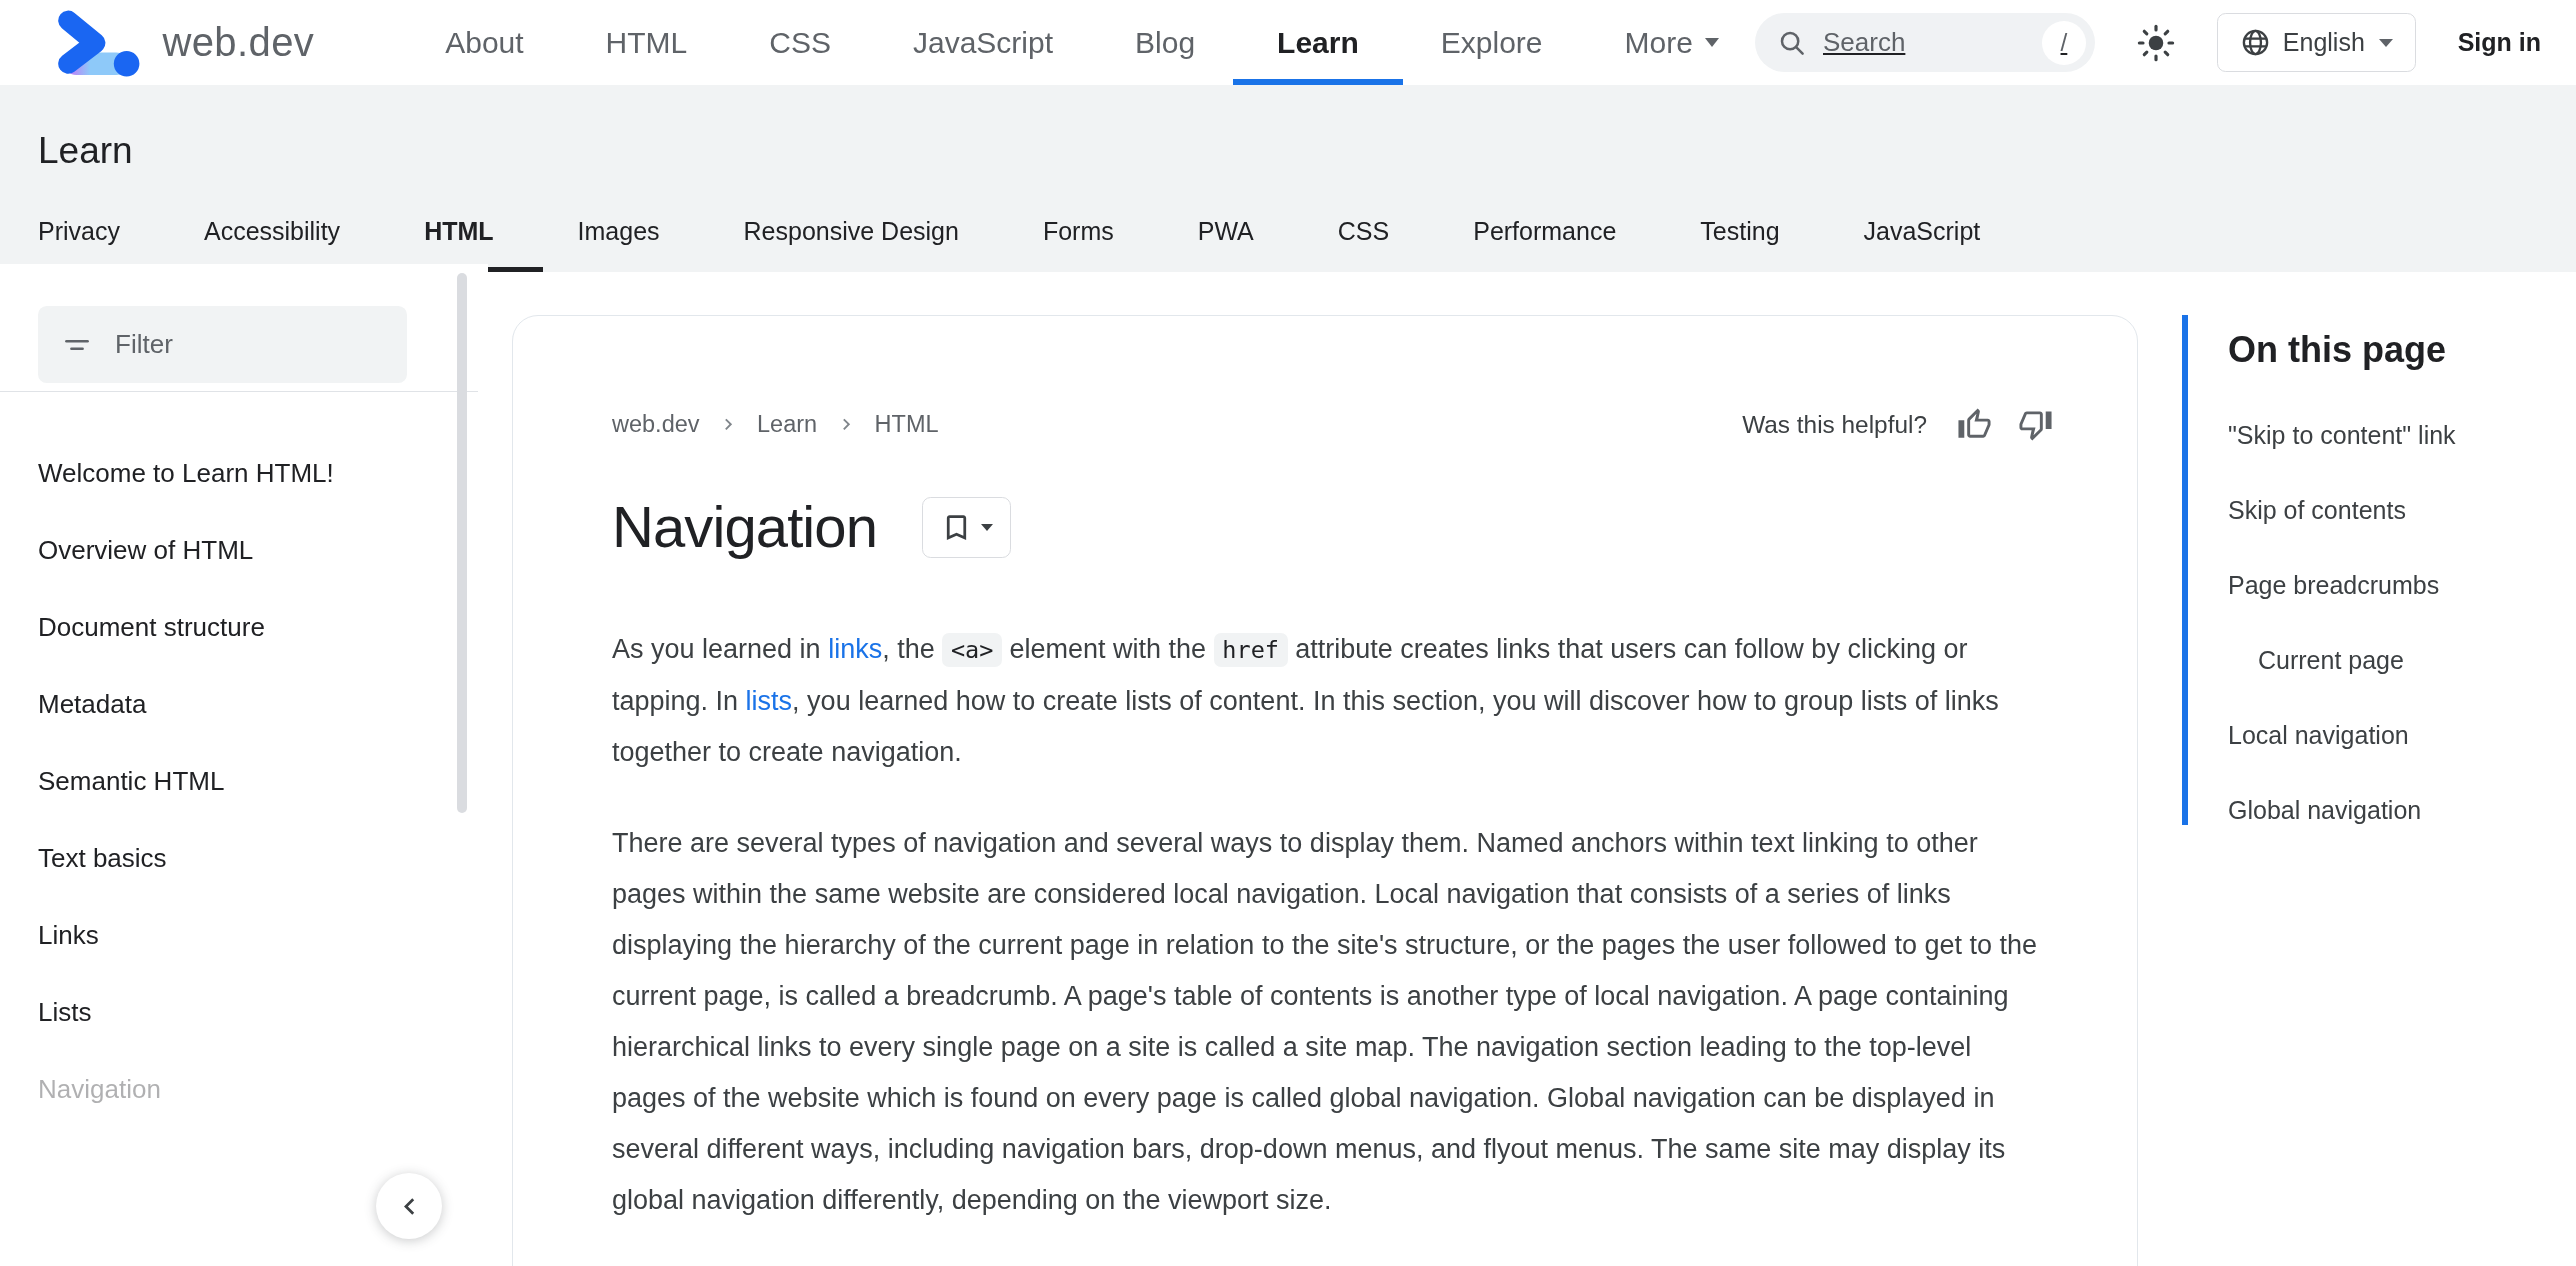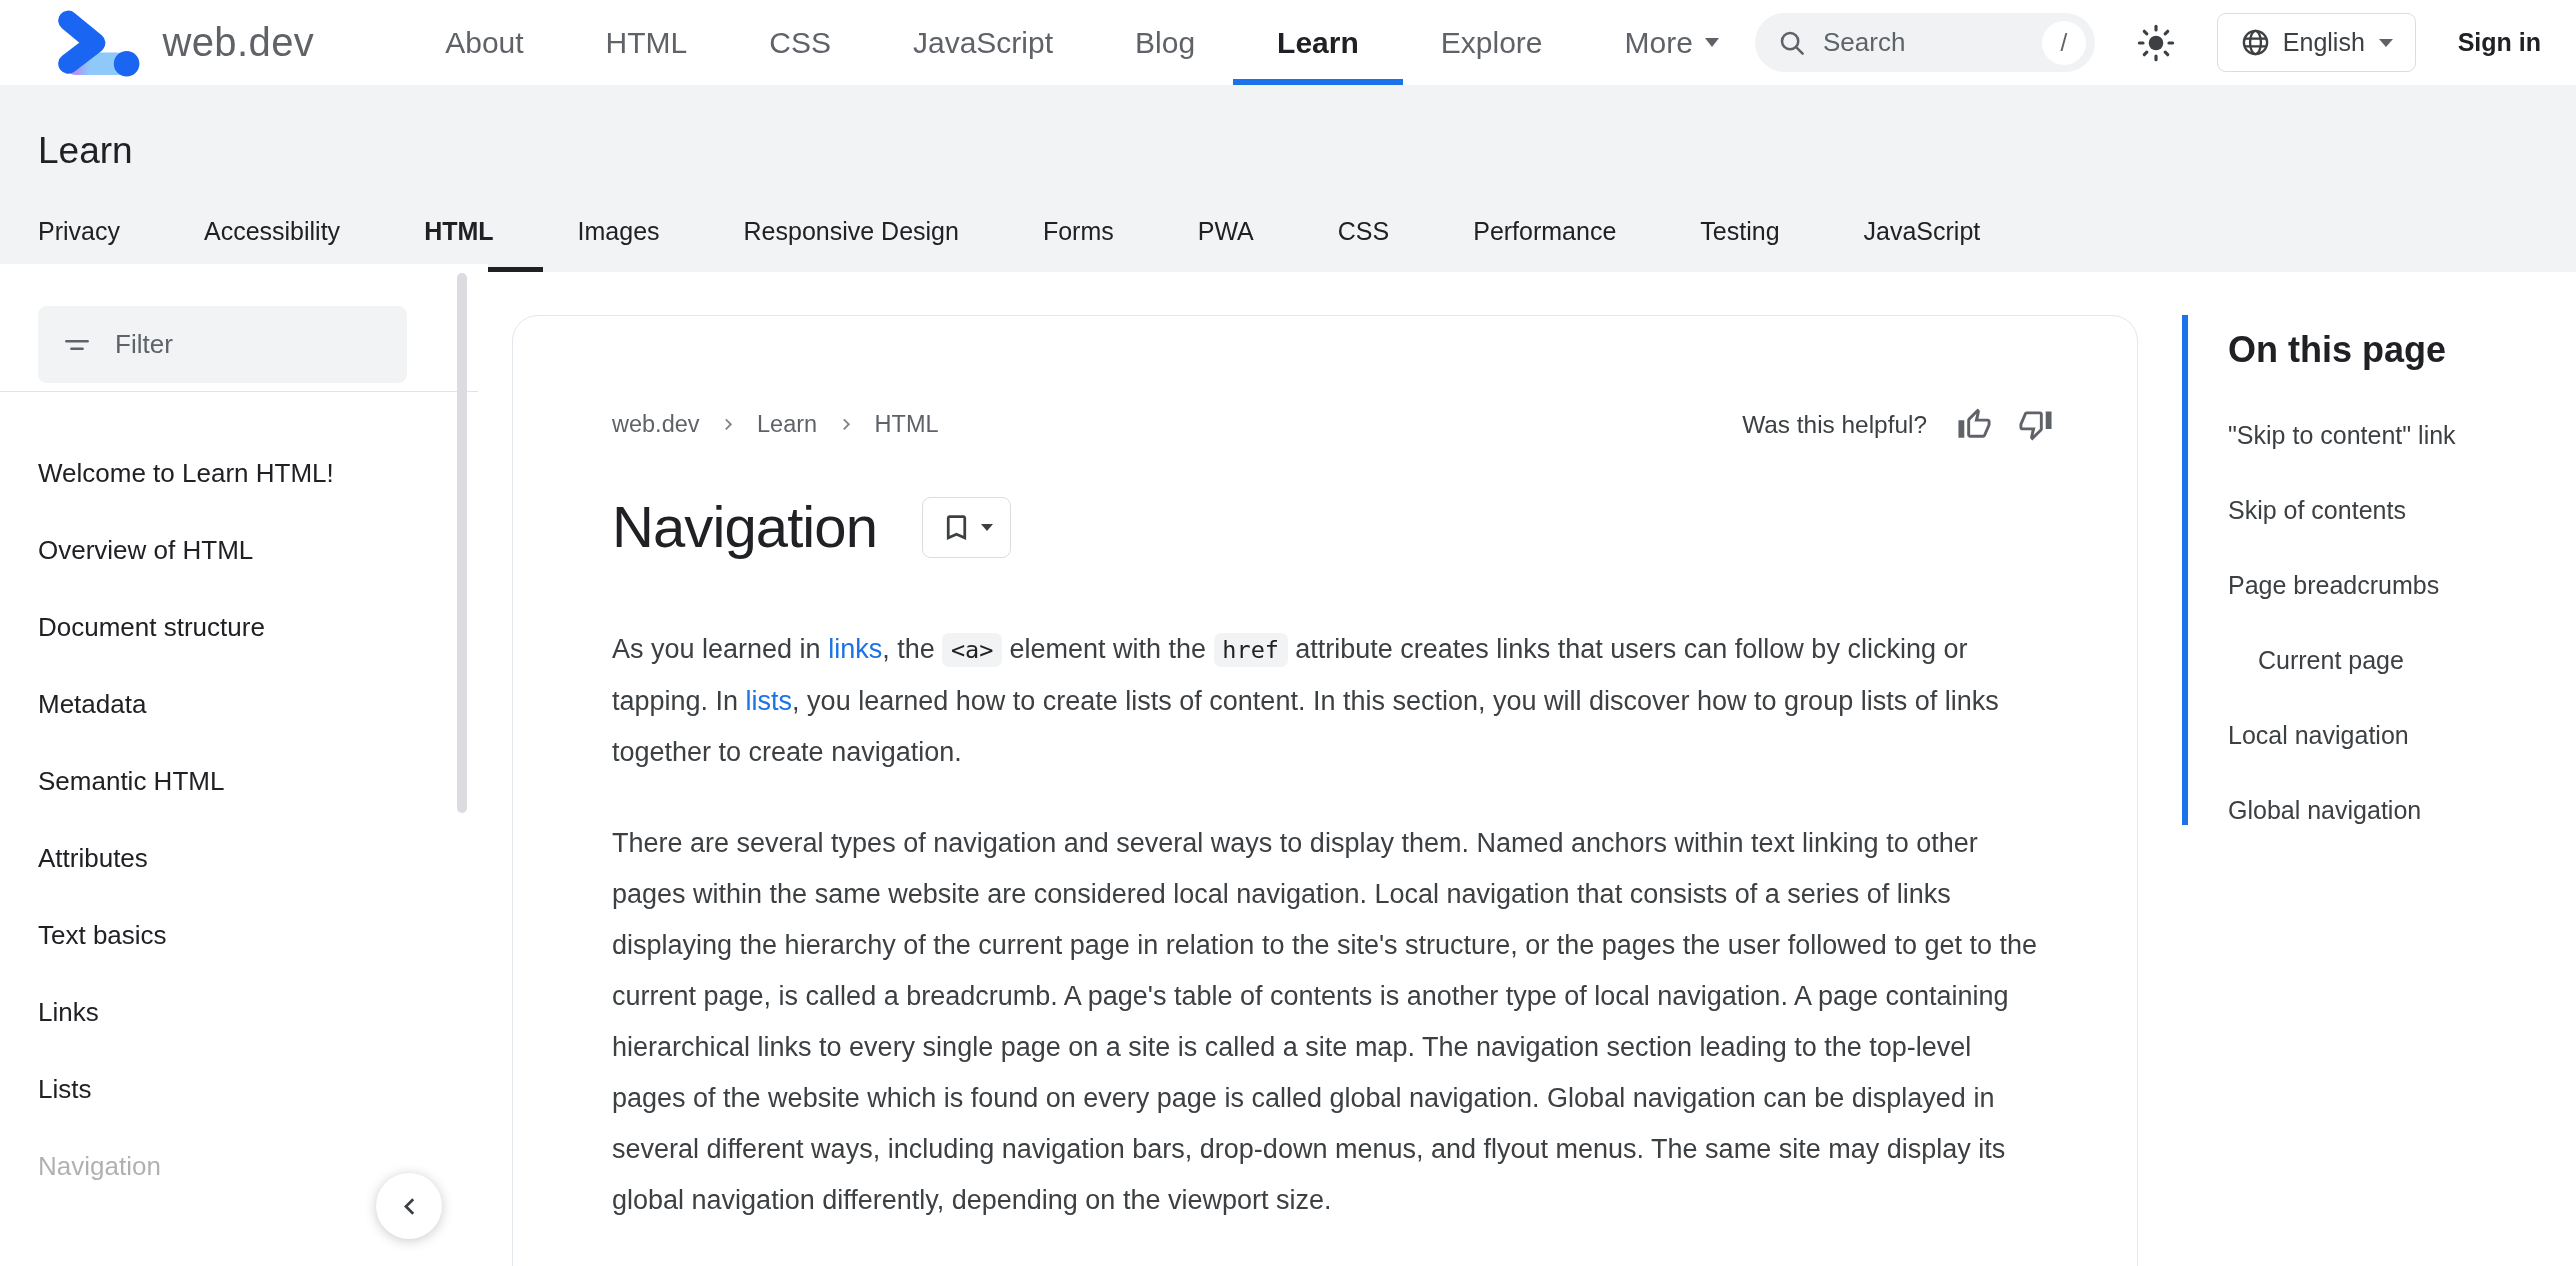--- a/index.html
+++ b/index.html
@@ -15,21 +15,21 @@
   .top-nav { display:flex; align-items:center; gap:82px; margin-left:131px; height:85px; }
   .top-nav-item { position:relative; height:85px; display:flex; align-items:center;
     font-size:30px; color:#5f6368; cursor:pointer; white-space:nowrap; }
   .top-nav-item.active { color:#202124; font-weight:700; }
   .top-nav-item.active::after { content:""; position:absolute; left:-44px; right:-44px;
     bottom:0; height:6.1px; background:#1a73e8; }
   .caret { width:0; height:0; border-left:7.8px solid transparent; border-right:7.8px solid transparent;
     border-top:9.6px solid #5f6368; display:inline-block; margin-left:12.2px; }
   .top-right { margin-left:auto; display:flex; align-items:center; gap:42px; }
   .search-pill { width:340px; height:59px; border-radius:30px; background:#f0f2f4;
-    display:flex; align-items:center; padding:0 8.7px 0 22.7px; }
+    display:flex; align-items:center; padding:0 8.7px 0 22.7px;text-decoration:underline; }
   .search-input { flex:1; border:none; outline:none; background:transparent; font-size:26px;
     color:#202124; margin-left:15.7px; font-family:inherit; min-width:0; }
   .search-input::placeholder { color:#5f6368; }
   .slash-badge { width:44px; height:44px; border-radius:50%; background:#fff; color:#5f6368;
     font-size:24.4px; display:flex; align-items:center; justify-content:center; flex:none; }
   .icon-btn { background:none; border:none; cursor:pointer; display:flex; align-items:center; }
   .lang-btn { height:59px; border:1.7px solid #dadce0; border-radius:8.7px; background:#fff;
     display:flex; align-items:center; gap:12.2px; padding:0 22px; cursor:pointer; }
   .lang-label { font-size:25px; color:#3c4043; }
   .lang-btn .caret { border-top-width:8.7px; margin-left:1.7px; }
@@ -203,21 +203,20 @@
     </span>
     <input class="filter-input" placeholder="Filter" style="">
   </div>
   <div class="sidebar-divider"></div>
   <ul class="side-list">
     <li class="side-item">Welcome to Learn HTML!</li>
     <li class="side-item">Overview of HTML</li>
     <li class="side-item">Document structure</li>
     <li class="side-item">Metadata</li>
     <li class="side-item">Semantic HTML</li>
-    <li class="side-item">Attributes</li>
     <li class="side-item">Text basics</li>
     <li class="side-item">Links</li>
     <li class="side-item">Lists</li>
     <li class="side-item faded">Navigation</li>
   </ul>
   <div class="side-scroll-thumb"></div>
   <button class="collapse-btn">
     <span>
       <svg width="33" height="33" viewBox="0 0 24 24" fill="#3c4043">
         <path d="M15.41 7.41L14 6l-6 6 6 6 1.41-1.41L10.83 12z"></path>

